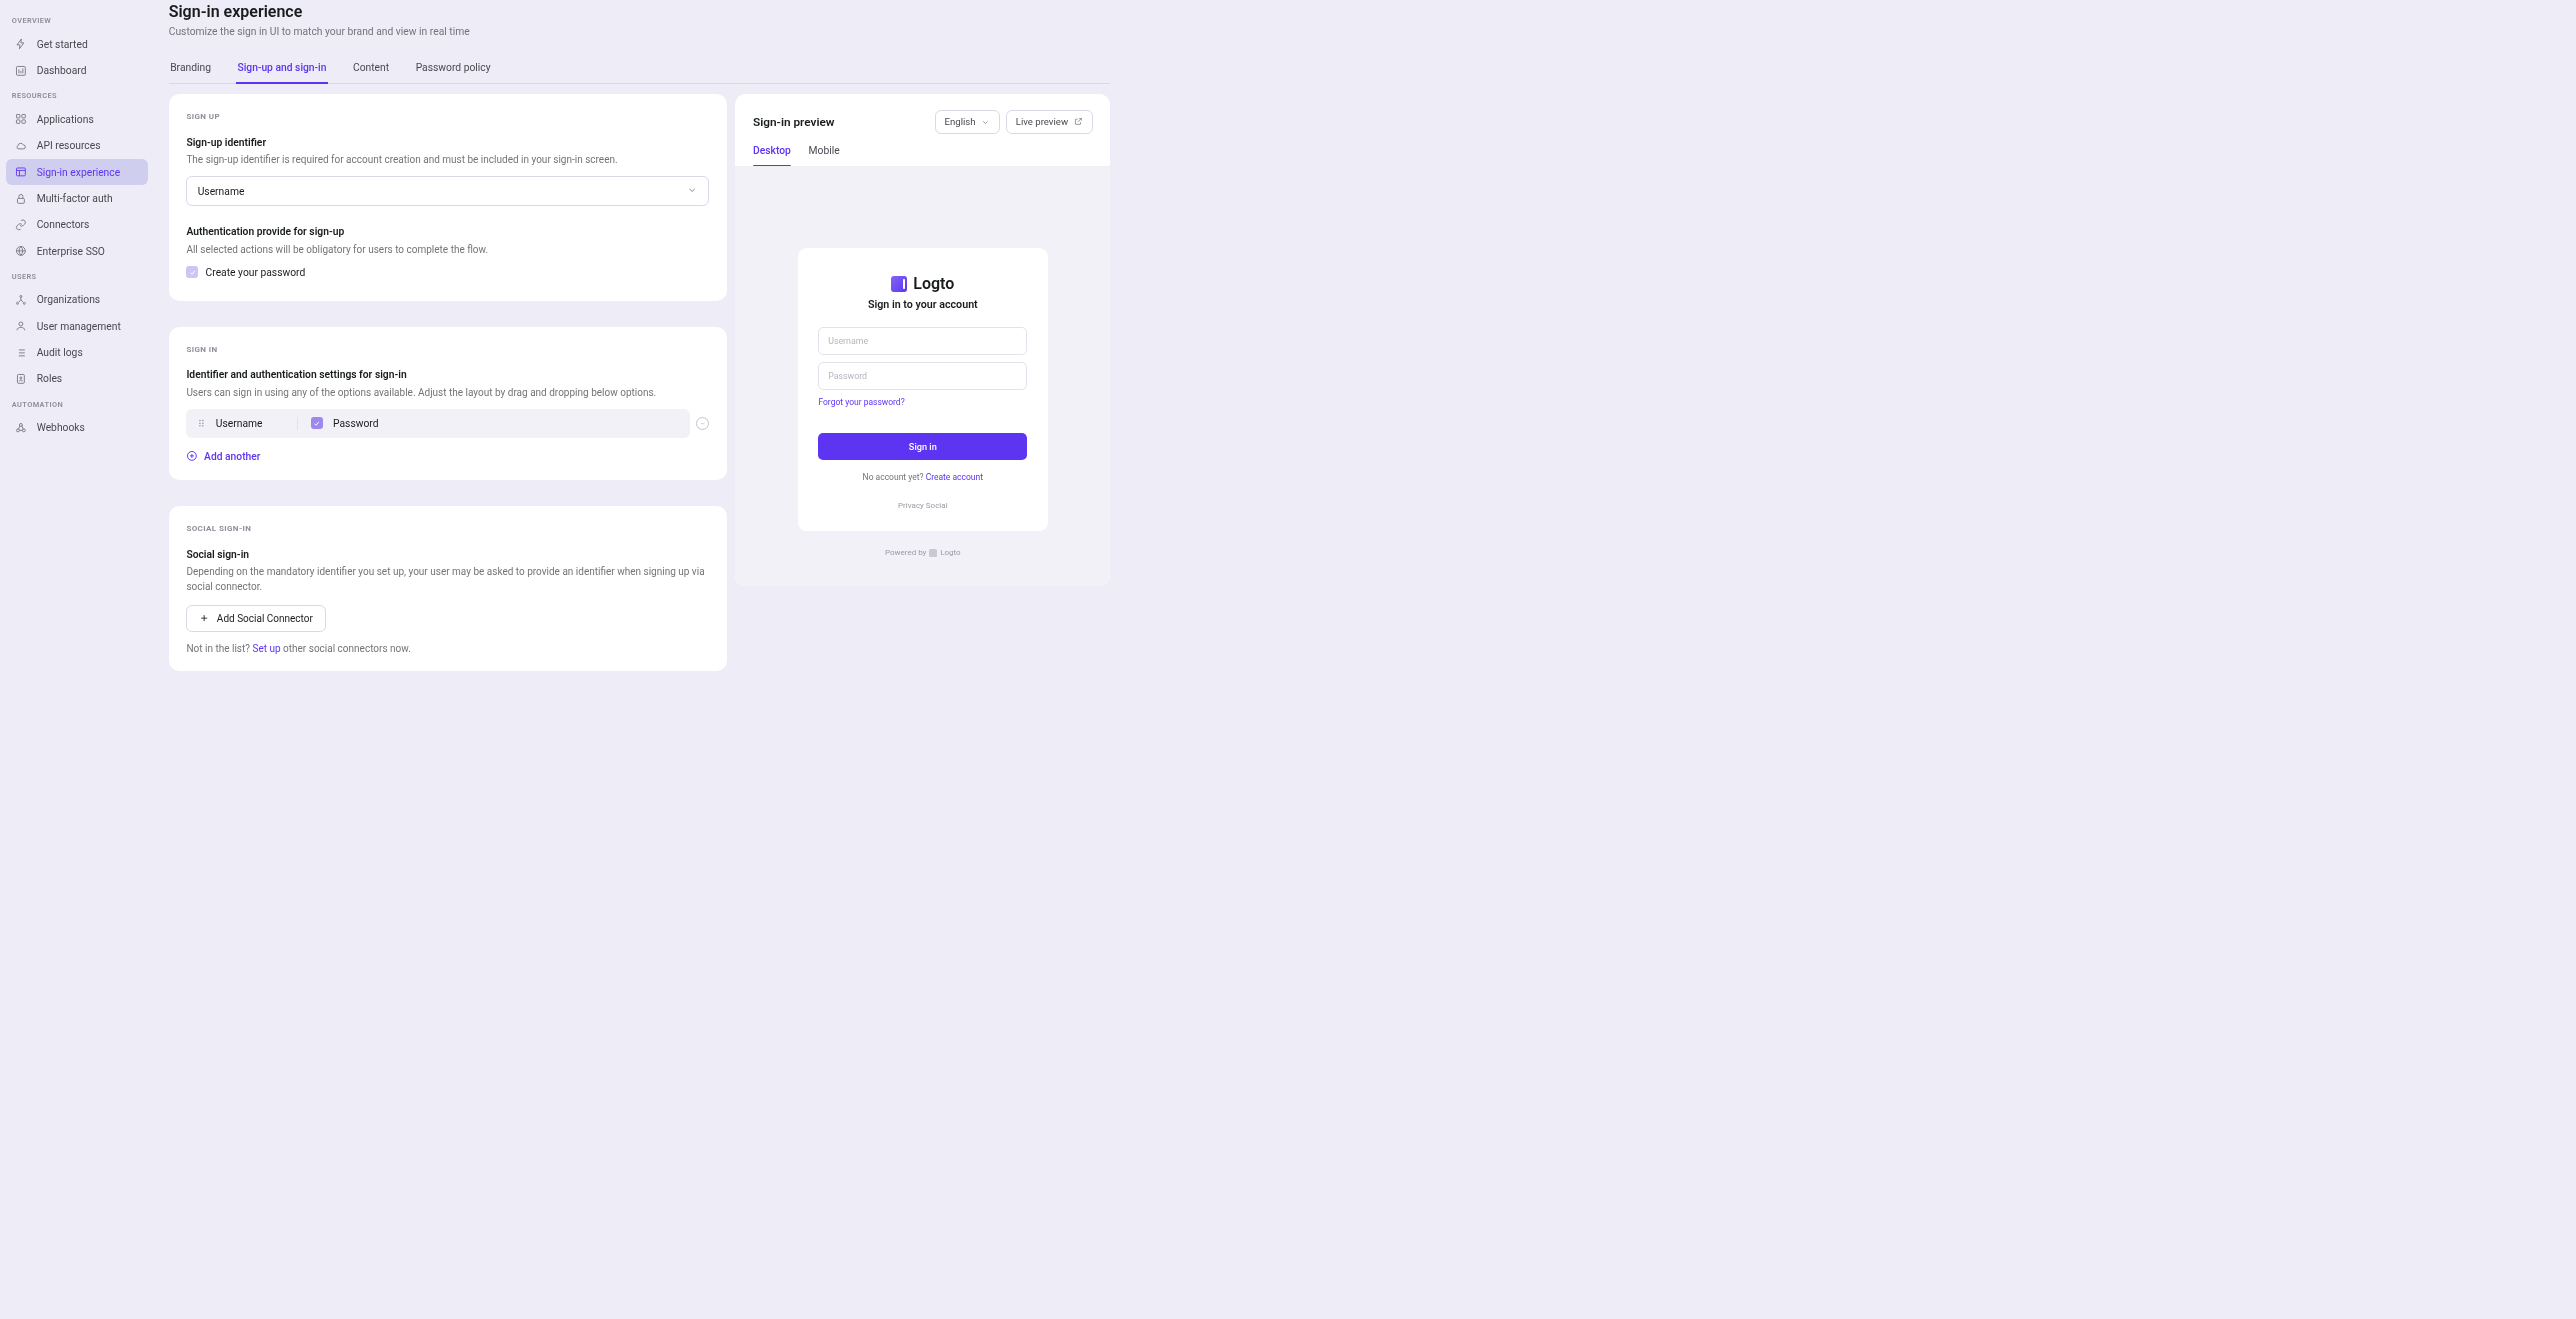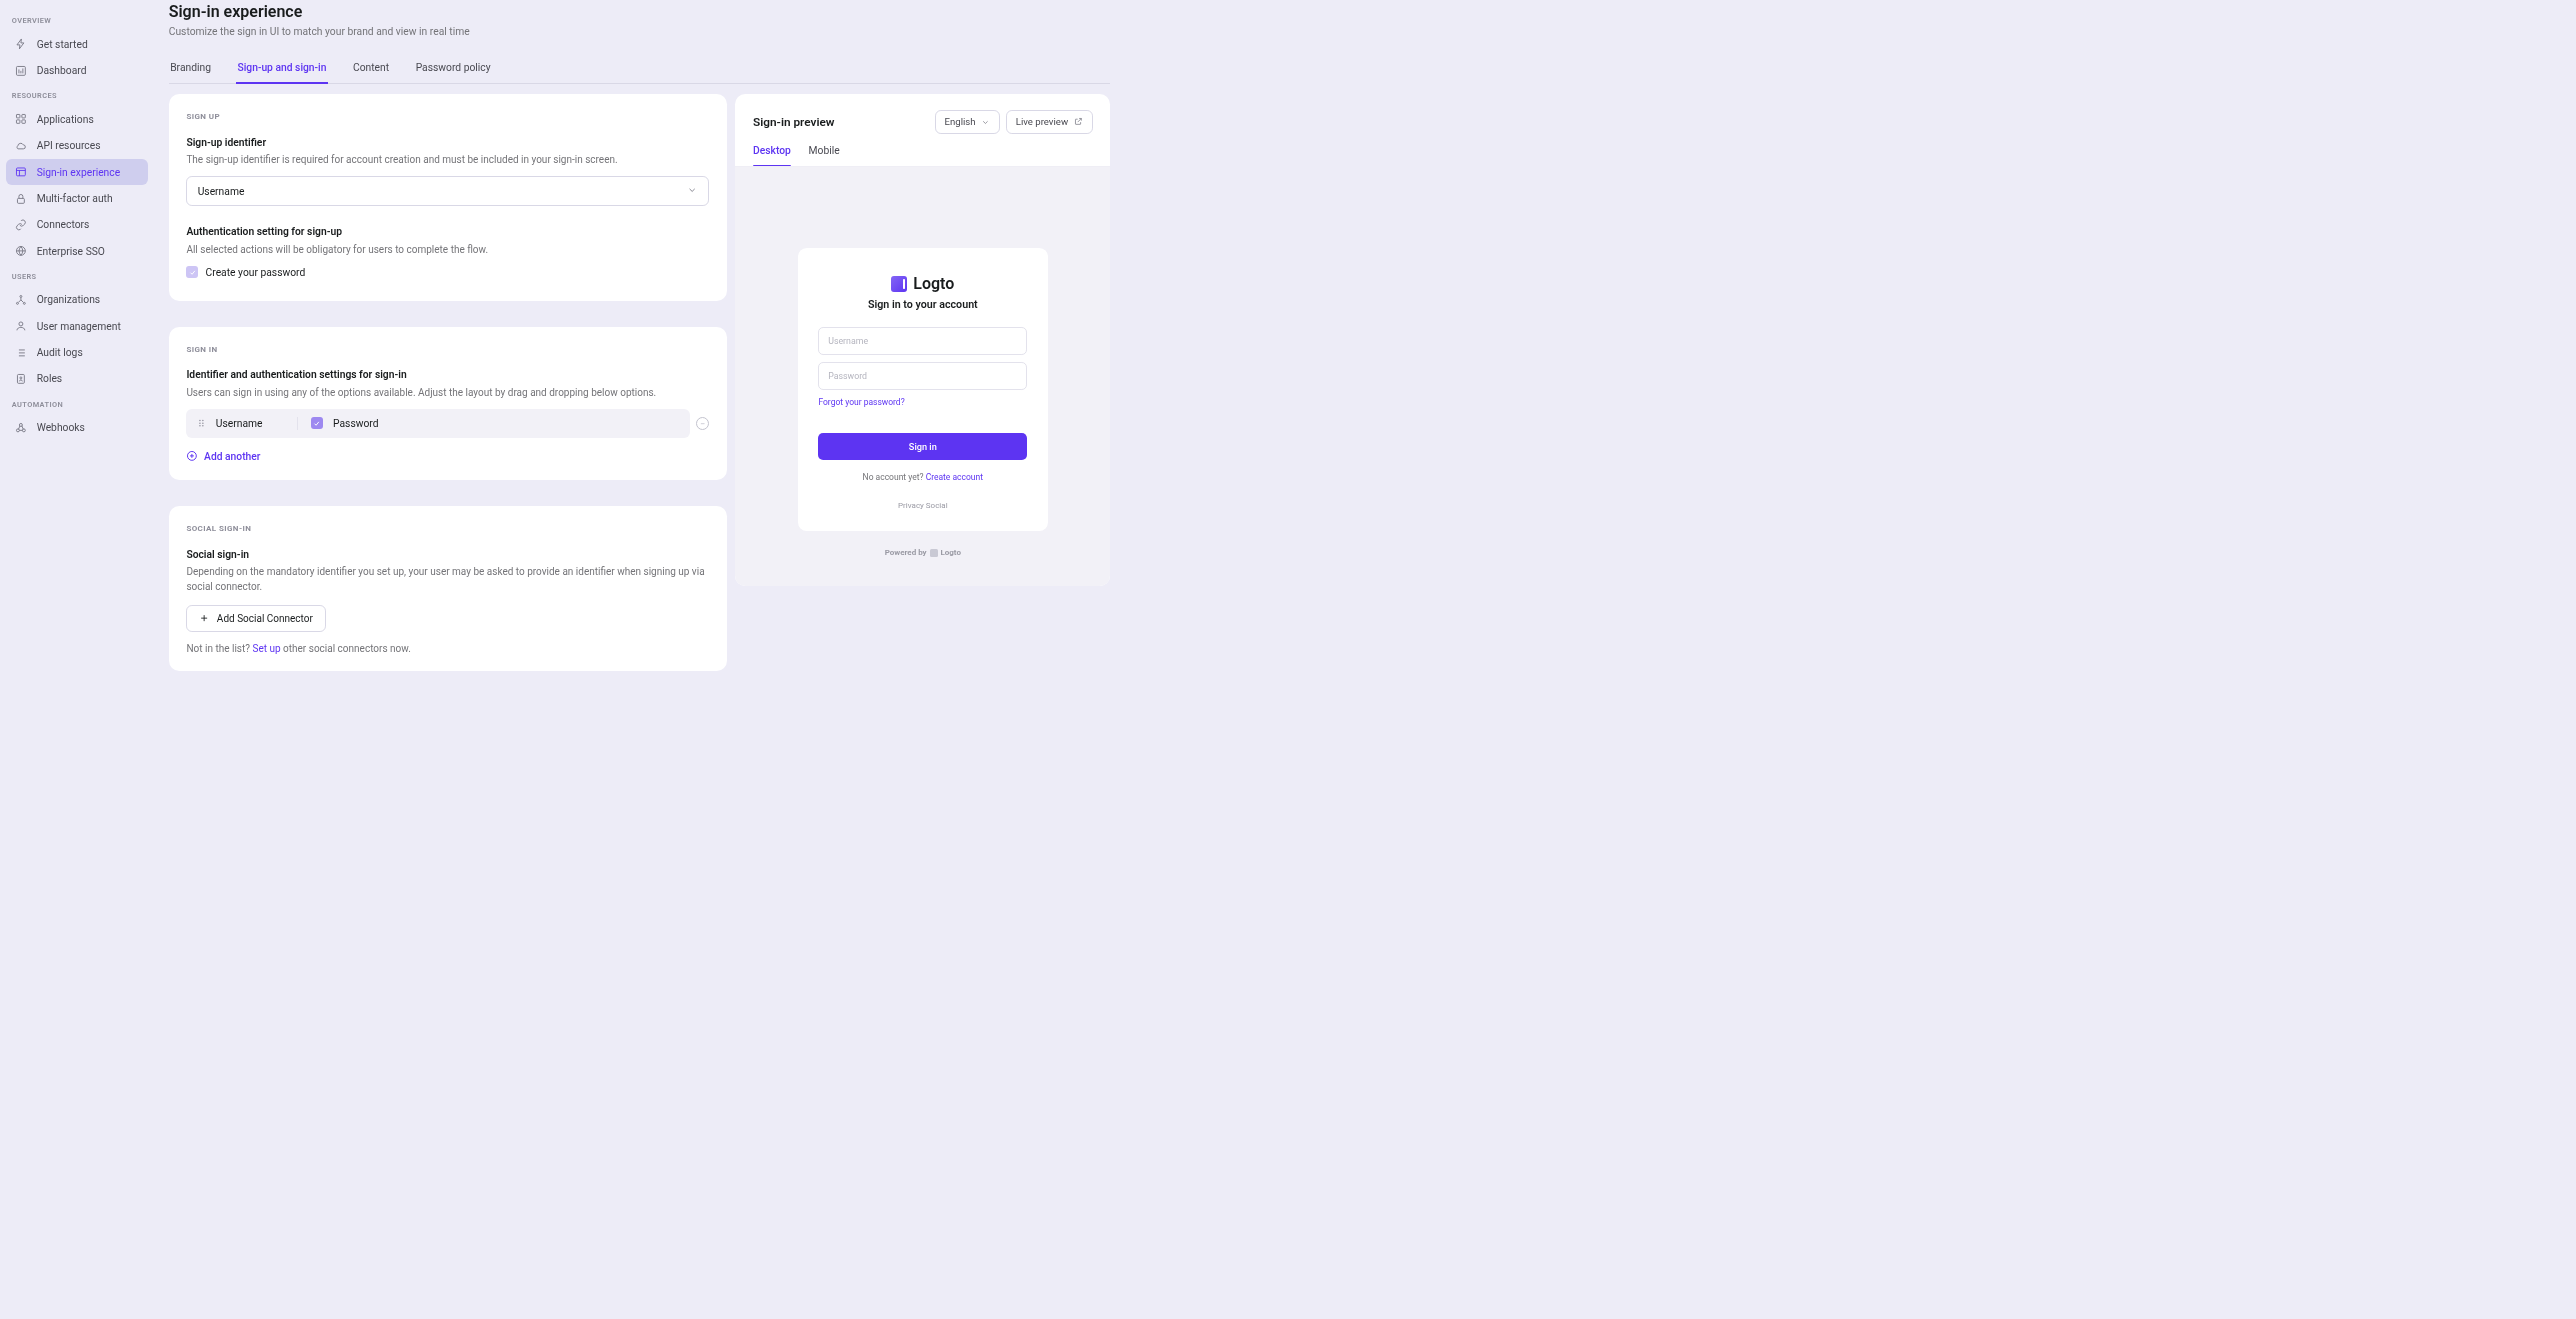--- a/index.html
+++ b/index.html
@@ -310,21 +310,21 @@
     font-size: 9.2px;
     font-weight: 500;
     cursor: pointer;
     margin-bottom: 11.8px;
   }
   .small-text { font-size: 8.5px; color: #747478; }
   .small-text a { color: #5d34f2; text-decoration: none; }
   .privacy { font-size: 8px; color: #9a9aa4; margin-top: 19px; }
   .powered {
     font-size: 8px; color: #9a9aa4; margin-top: 17.7px;
-    display:flex; align-items:center; gap:2.9px;font-weight:bold;
+    display:flex; align-items:center; gap:2.9px;
   }
   .powered-mark { width:8px; height:8px; background:#c9c9d4; border-radius:1.5px; }
 </style>
 </head>
 <body>
 
 <nav class="sidebar">
   <div class="sidebar-section-label">OVERVIEW</div>
 
   <div class="sidebar-item">
@@ -481,21 +481,21 @@
           <div class="field-desc">The sign-up identifier is required for account creation and must be included in your sign-in screen.</div>
           <div class="select">
             <span>Username</span>
             <span><svg width="10.3" height="10.3" viewBox="0 0 24 24" fill="none" stroke="#747480" stroke-width="2">
                   <path d="m6 9 6 6 6-6"></path>
                 </svg></span>
           </div>
         </div>
 
         <div class="field-block">
-          <div class="field-title">Authentication setting for sign-up</div>
+          <div class="field-title">Authentication provide for sign-up</div>
           <div class="field-desc">All selected actions will be obligatory for users to complete the flow.</div>
           <div class="checkbox-row">
             <span class="checkbox">
                 <svg width="7.4" height="7.4" viewBox="0 0 24 24" fill="none" stroke-width="3">
                   <path d="m5 12 5 5 9-11"></path>
                 </svg>
               </span>
             <span>Create your password</span>
           </div>
         </div>

